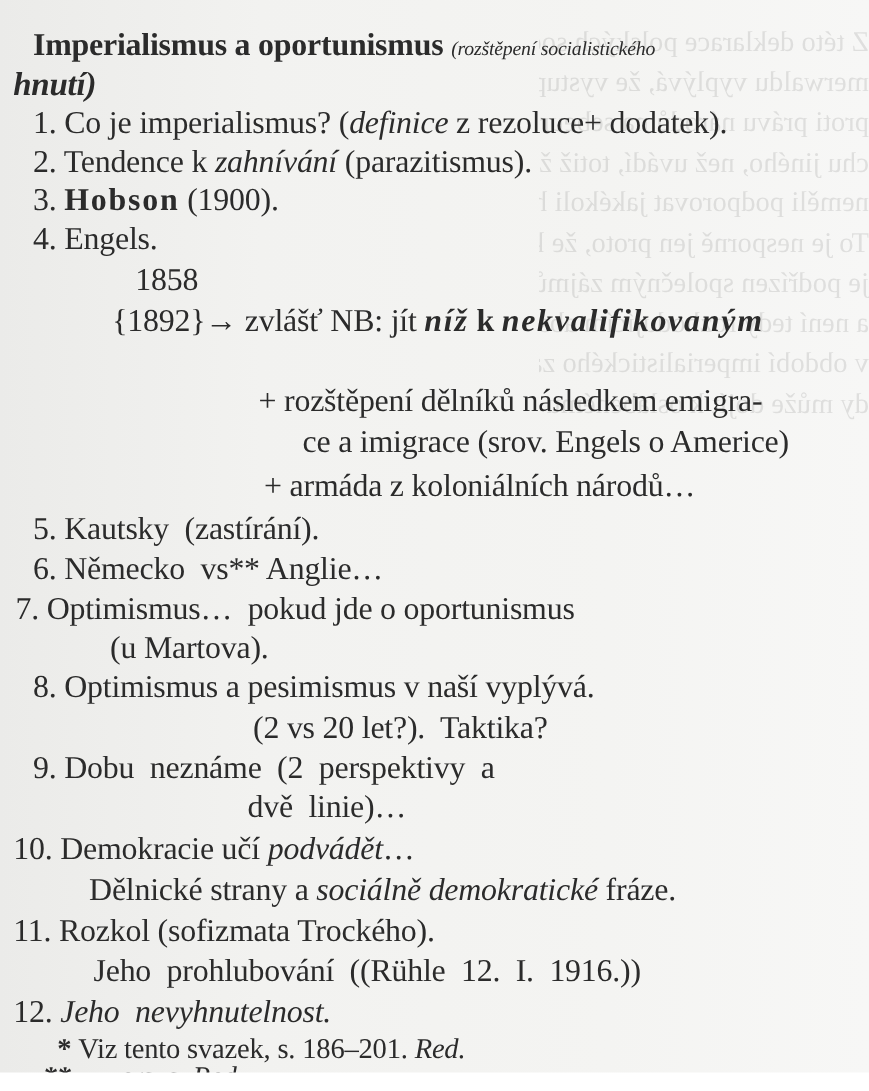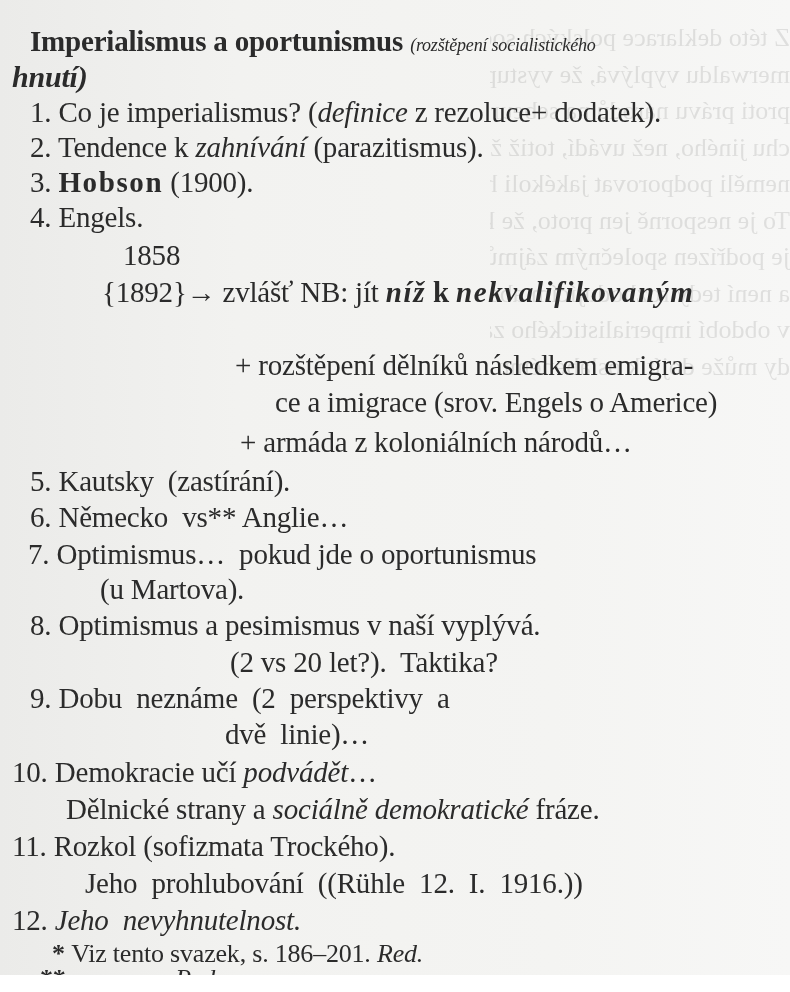--- a/index.html
+++ b/index.html
@@ -121,21 +121,21 @@
   <div class="line" style="left:30px; top:464px;">
     <span class="num">5.</span>
     <span style="white-space:pre;">Kautsky  (zastírání).</span>
   </div>
 
   <div class="line" style="left:30px; top:500px;">
     <span class="num">6.</span>
     <span style="white-space:pre;">Německo  vs** Anglie…</span>
   </div>
 
-  <div class="line" style="left:28px; top:537px;">
+  <div class="line" style="left:14px; top:537px;">
     <span class="num">7.</span>
     <span style="white-space:pre;">Optimismus…  pokud jde o oportunismus</span>
   </div>
   <div class="line" style="left:100px; top:572px;">(u Martova).</div>
 
   <div class="line" style="left:30px; top:608px;">
     <span class="num">8.</span>
     <span>Optimismus a pesimismus v naší vyplývá.</span>
   </div>
   <div class="line" style="left:230px; top:645px; white-space:pre;">(2 vs 20 let?).  Taktika?</div>
@@ -143,21 +143,21 @@
   <div class="line" style="left:30px; top:681px;">
     <span class="num">9.</span>
     <span style="white-space:pre;">Dobu  neznáme  (2  perspektivy  a</span>
   </div>
   <div class="line" style="left:225px; top:717px; white-space:pre;">dvě  linie)…</div>
 
   <div class="line" style="left:12px; top:755px;">
     <span class="num">10.</span>
     <span>Demokracie učí </span><span class="i">podvádět</span><span>…</span>
   </div>
-  <div class="line" style="left:66px; top:792px;">
+  <div class="line" style="left:81px; top:792px;">
     <span>Dělnické strany a </span><span class="i">sociálně demokratické</span><span> fráze.</span>
   </div>
 
   <div class="line" style="left:12px; top:829px;">
     <span class="num">11.</span>
     <span>Rozkol (sofizmata Trockého).</span>
   </div>
   <div class="line" style="left:85px; top:866px; white-space:pre;">Jeho  prohlubování  ((Rühle  12.  I.  1916.))</div>
 
   <div class="line" style="left:12px; top:903px;">

